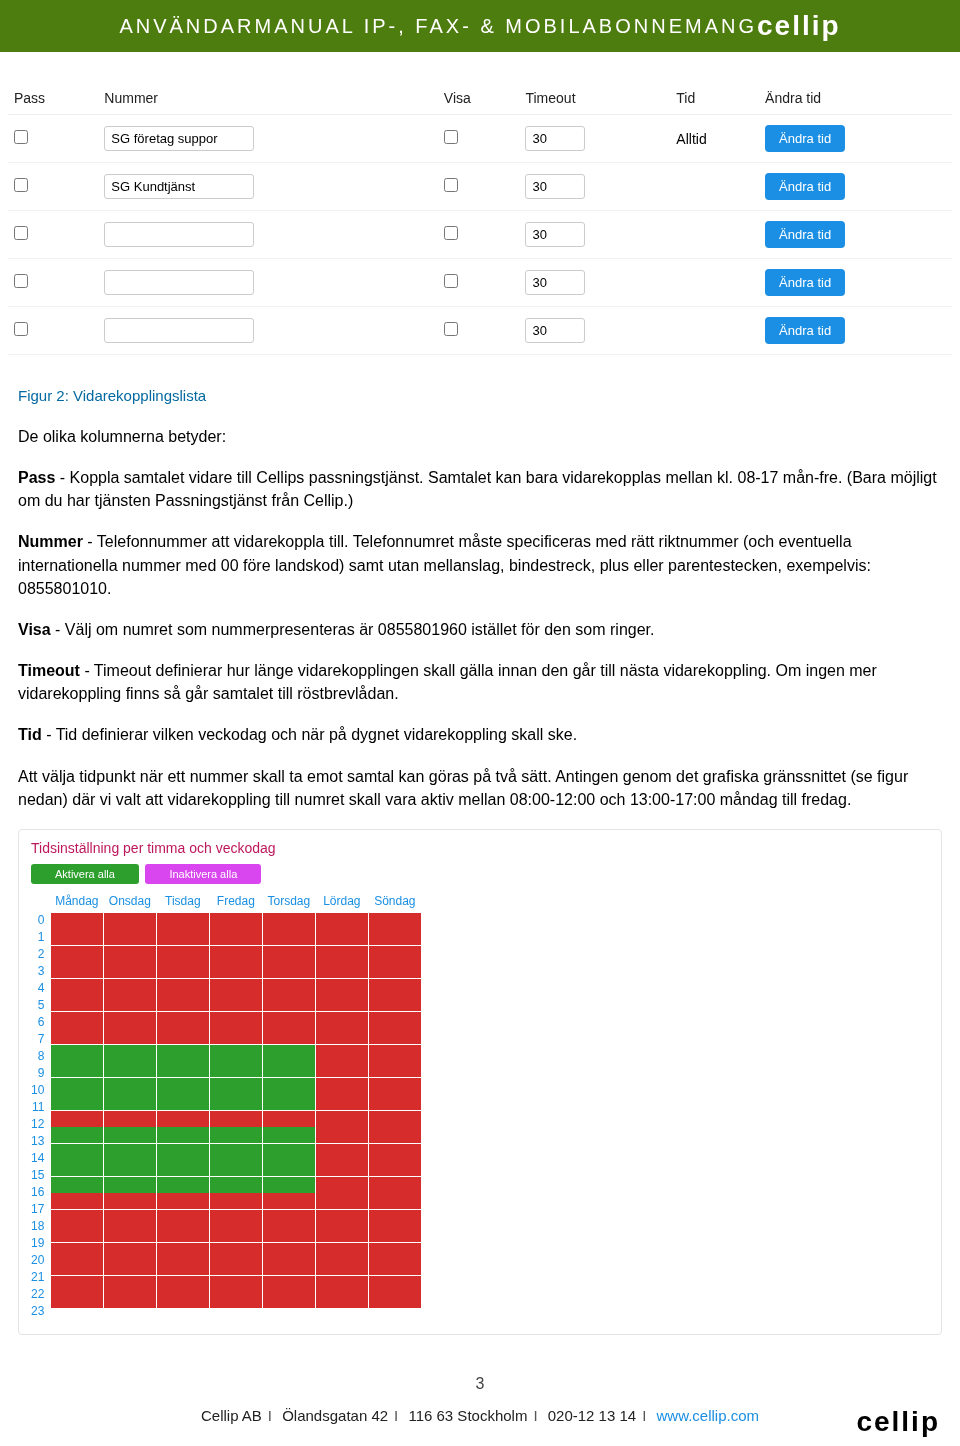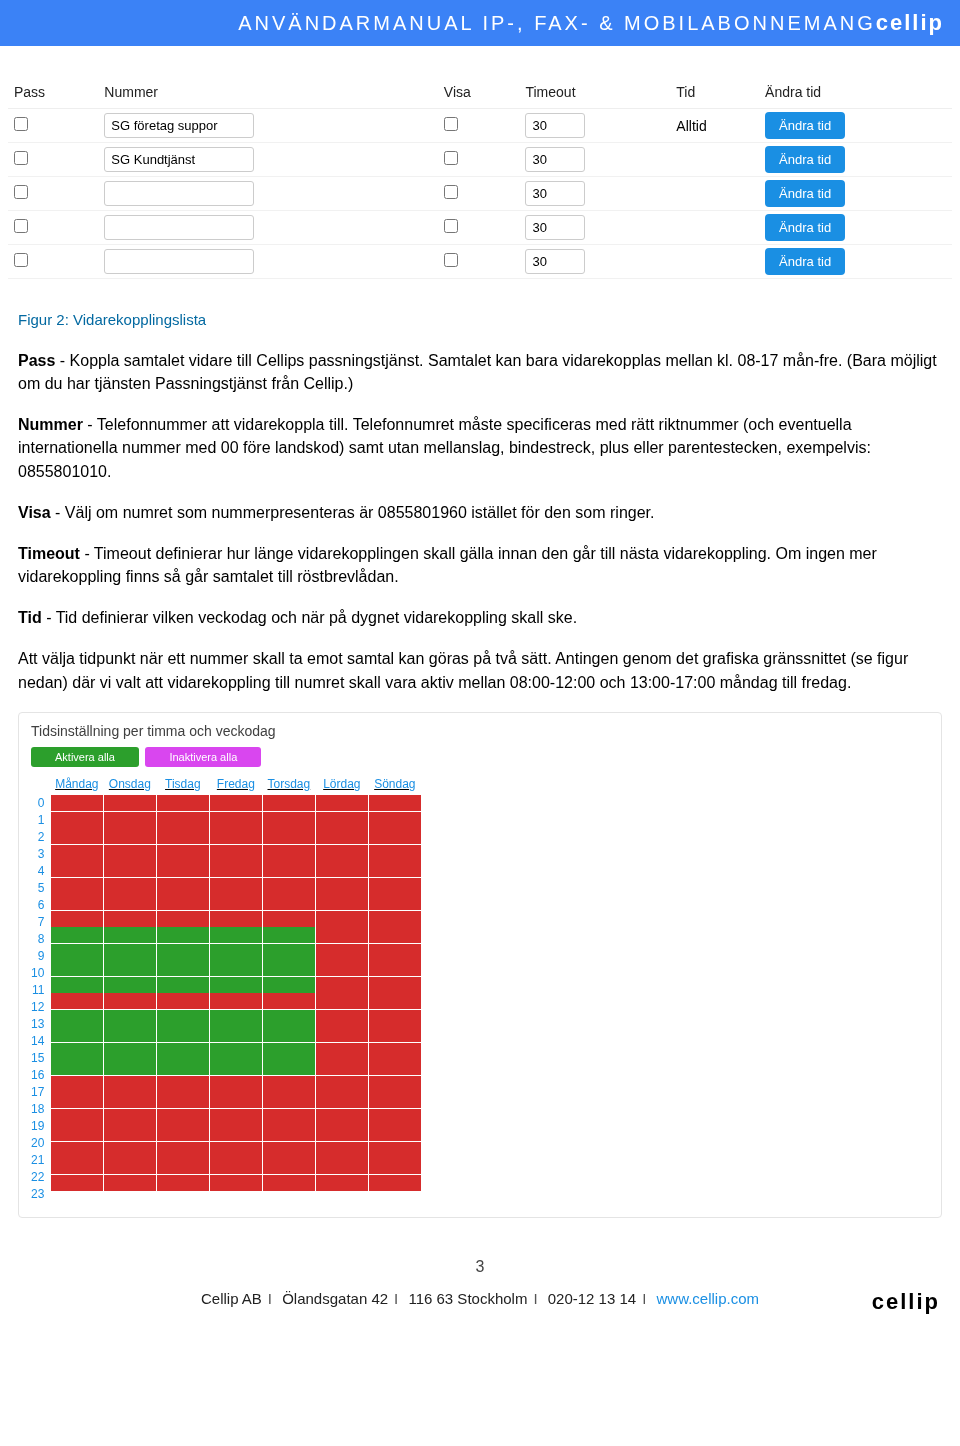--- a/index.html
+++ b/index.html
@@ -3,57 +3,57 @@
 <meta charset="utf-8">
 <style>
   * { box-sizing: border-box; margin: 0; padding: 0; }
   body {
     font-family: Verdana, Geneva, sans-serif;
     width: 960px;
     background: #fff;
     color: #000;
   }
   .header-bar {
-    background: #3b82f6;
+    background: #4d7c0f;
     color: #fff;
     padding: 10px 16px;
     display: flex;
-    justify-content: flex-end;
+    justify-content: center;
     align-items: center;
     letter-spacing: 1px;
   }
   .header-title {
     font-size: 20px;
     font-weight: 400;
     letter-spacing: 3px;
   }
   .brand {
     font-weight: 900;
-    font-size: 22px;
+    font-size: 28px;
     letter-spacing: 2px;
     font-family: Arial, sans-serif;
   }
   .forwarding-table {
     margin: 30px 8px 10px 8px;
   }
   .forwarding-table table {
     width: 100%;
     border-collapse: collapse;
     font-family: Arial, sans-serif;
     font-size: 14px;
   }
   .forwarding-table th {
     text-align: left;
     padding: 8px 6px;
     font-weight: normal;
     color: #222;
     border-bottom: 1px solid #eee;
   }
   .forwarding-table td {
-    padding: 3px 6px;
+    padding: 10px 6px;
     border-bottom: 1px solid #f1f1f1;
     vertical-align: middle;
   }
   .forwarding-table input[type="text"] {
     width: 150px;
     padding: 4px 6px;
     border: 1px solid #ccc;
     border-radius: 3px;
     font-size: 13px;
   }
@@ -86,21 +86,21 @@
   .body-text b { font-weight: 700; }
   .schedule-wrapper {
     margin: 10px 18px 0 18px;
     border: 1px solid #e4e4e4;
     border-radius: 4px;
     padding: 10px 12px 14px 12px;
     font-family: Arial, sans-serif;
   }
   .schedule-title {
     font-size: 14px;
-    color: #404040;
+    color: #be185d;
     margin-bottom: 8px;
   }
   .btn-small {
     color: #fff;
     border: none;
     padding: 4px 24px;
     border-radius: 3px;
     font-size: 11px;
     cursor: pointer;
     margin-right: 2px;
@@ -113,21 +113,20 @@
   }
   .hour-col {
     font-size: 12px;
     color: #1a8fe3;
     text-align: right;
     padding-right: 6px;
   }
   .hour-col div { height: 17px; line-height: 17px; }
   .grid-col {
     flex: 0 0 auto;
-    text-decoration: underline;
   }
   .day-head {
     font-size: 12px;
     color: #1a8fe3;
     text-align: center;
     height: 18px;
     padding: 0 2px;
   }
   .cell {
     width: 52px;
@@ -212,20 +211,21 @@
           <td><input type="text" class="timeout" value="30" style=""></td>
           <td></td>
           <td><button class="btn-blue">Ändra tid</button></td>
         </tr>
       </tbody>
   </table>
 </div>
 
 <div class="body-text">
   <div class="fig-caption">Figur 2: Vidarekopplingslista</div>
+  <p>De olika kolumnerna betyder:</p>
 
   <p>
     <b>Pass</b><span> - Koppla samtalet vidare till Cellips passningstjänst. Samtalet kan bara vidarekopplas mellan kl. 08-17 mån-fre. (Bara möjligt om du har tjänsten Passningstjänst från Cellip.)</span>
   </p>
   <p>
     <b>Nummer</b><span> - Telefonnummer att vidarekoppla till. Telefonnumret måste specificeras med rätt riktnummer (och eventuella internationella nummer med 00 före landskod) samt utan mellanslag, bindestreck, plus eller parentestecken, exempelvis: 0855801010.</span>
   </p>
   <p>
     <b>Visa</b><span> - Välj om numret som nummerpresenteras är 0855801960 istället för den som ringer.</span>
   </p>

